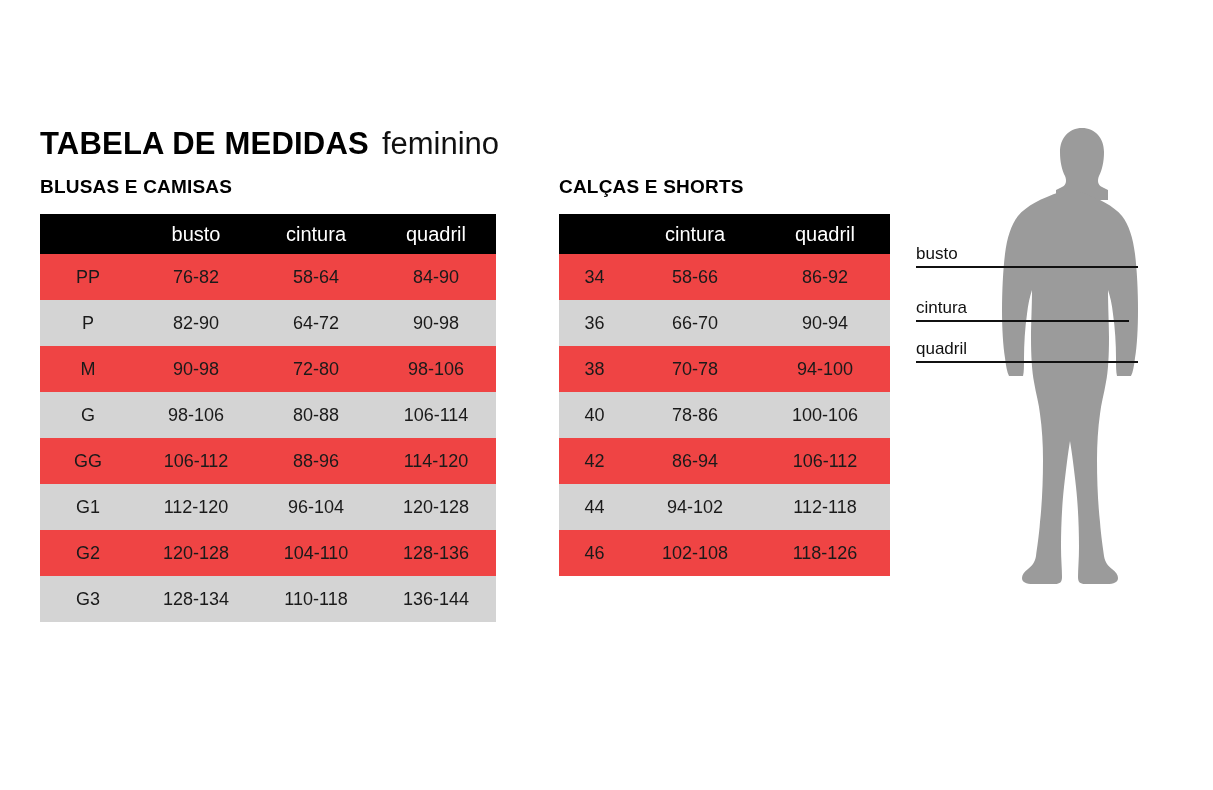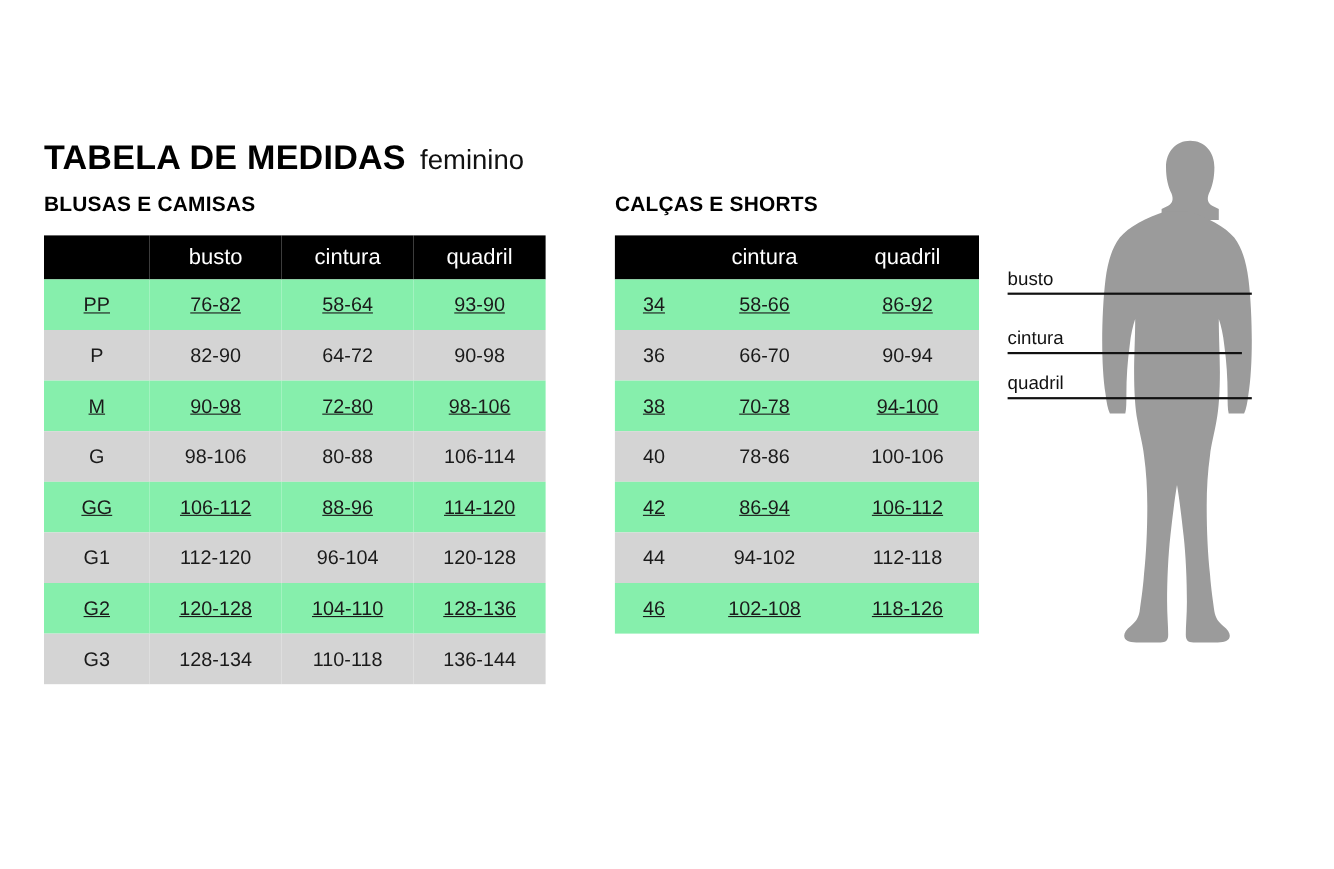--- a/index.html
+++ b/index.html
@@ -28,21 +28,21 @@
     gap: 13px;
     white-space: nowrap;
   }
   .title-main {
     font-size: 31px;
     font-weight: bold;
     letter-spacing: 0.2px;
     color: #000;
   }
   .title-sub {
-    font-size: 25px;
+    font-size: 31px;
     font-weight: normal;
     color: #111;
   }
 
   
   .section-heading {
     position: absolute;
     font-size: 19px;
     font-weight: bold;
     color: #000;
@@ -84,22 +84,21 @@
     padding: 0;
     text-align: center;
     vertical-align: middle;
     color: #1a1a1a;
     font-weight: normal;
   }
   .size-table tbody tr.shaded td {
     background: #d4d4d4;
   }
   .size-table tbody tr.plain td {
-    background: #86efac;
-    text-decoration: underline;
+    background: #ef4444;
   }
   
   #table-tops col.c0 { width: 96px; }
   #table-tops col.c1 { width: 120px; }
   #table-tops col.c2 { width: 120px; }
   #table-tops col.c3 { width: 120px; }
   
   #table-bottoms col.c0 { width: 71px; }
   #table-bottoms col.c1 { width: 130px; }
   #table-bottoms col.c2 { width: 130px; }
@@ -159,21 +158,21 @@
         <th>busto</th>
         <th>cintura</th>
         <th>quadril</th>
       </tr>
     </thead>
     <tbody>
       <tr class="plain">
         <td>PP</td>
         <td>76-82</td>
         <td>58-64</td>
-        <td>93-90</td>
+        <td>84-90</td>
       </tr>
       <tr class="shaded">
         <td>P</td>
         <td>82-90</td>
         <td>64-72</td>
         <td>90-98</td>
       </tr>
       <tr class="plain">
         <td>M</td>
         <td>90-98</td>

